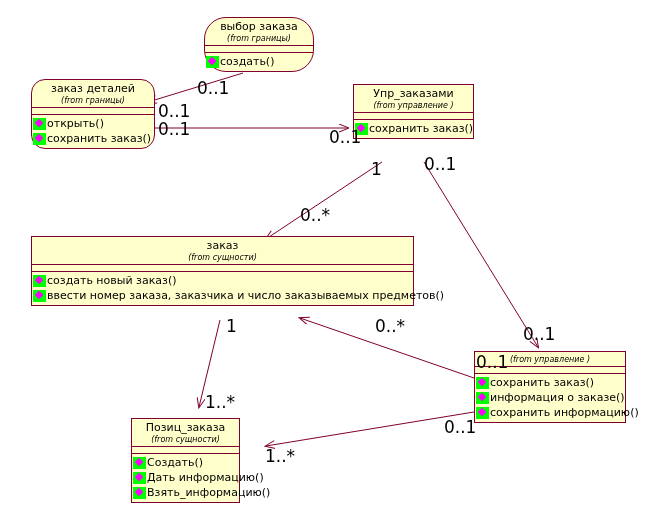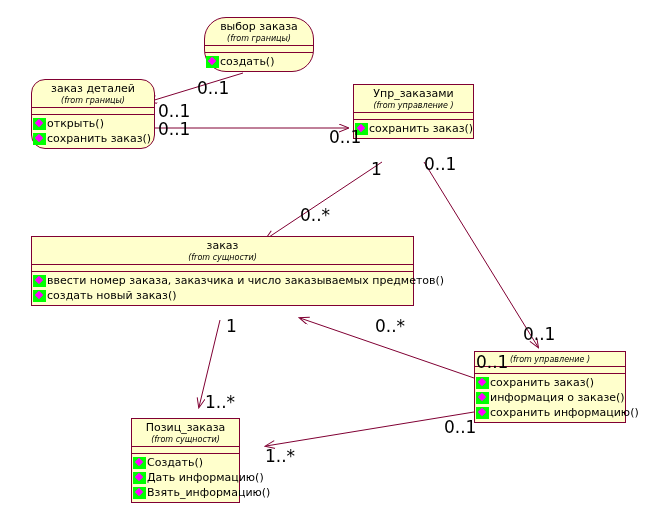--- a/index.html
+++ b/index.html
@@ -178,25 +178,25 @@
 
   <div class="uml-class" id="box-zakaz">
     <div class="cls-header">
       <div class="cls-name">заказ</div>
       <div class="cls-pkg">(from сущности)</div>
     </div>
     <div class="cls-attrs"></div>
     <div class="cls-ops">
       <div class="op-row">
         <span class="op-icon"></span>
+        <span class="op-label">создать новый заказ()</span>
+      </div>
+      <div class="op-row">
+        <span class="op-icon"></span>
         <span class="op-label">ввести номер заказа, заказчика и число заказываемых предметов()</span>
-      </div>
-      <div class="op-row">
-        <span class="op-icon"></span>
-        <span class="op-label">создать новый заказ()</span>
       </div>
     </div>
   </div>
 
   <div class="uml-class" id="box-uprtrans">
     <div class="cls-header">
       <div class="cls-pkg">(from управление )</div>
     </div>
     <div class="cls-attrs"></div>
     <div class="cls-ops">

